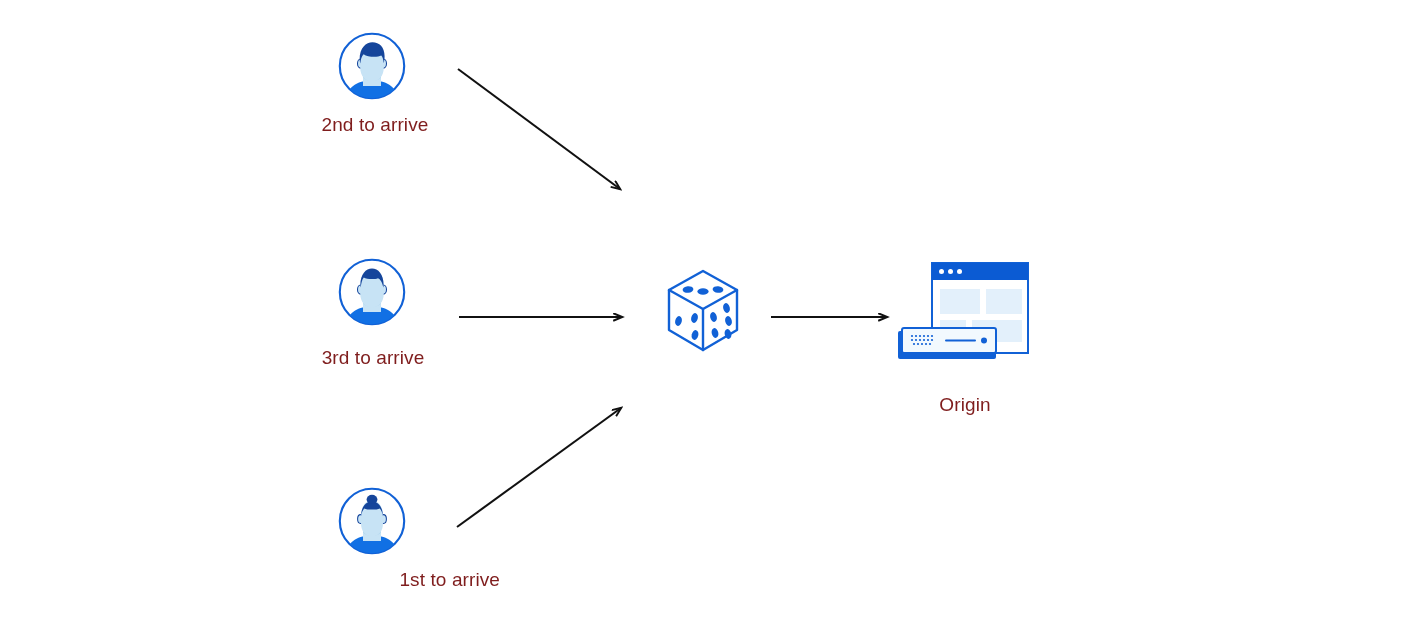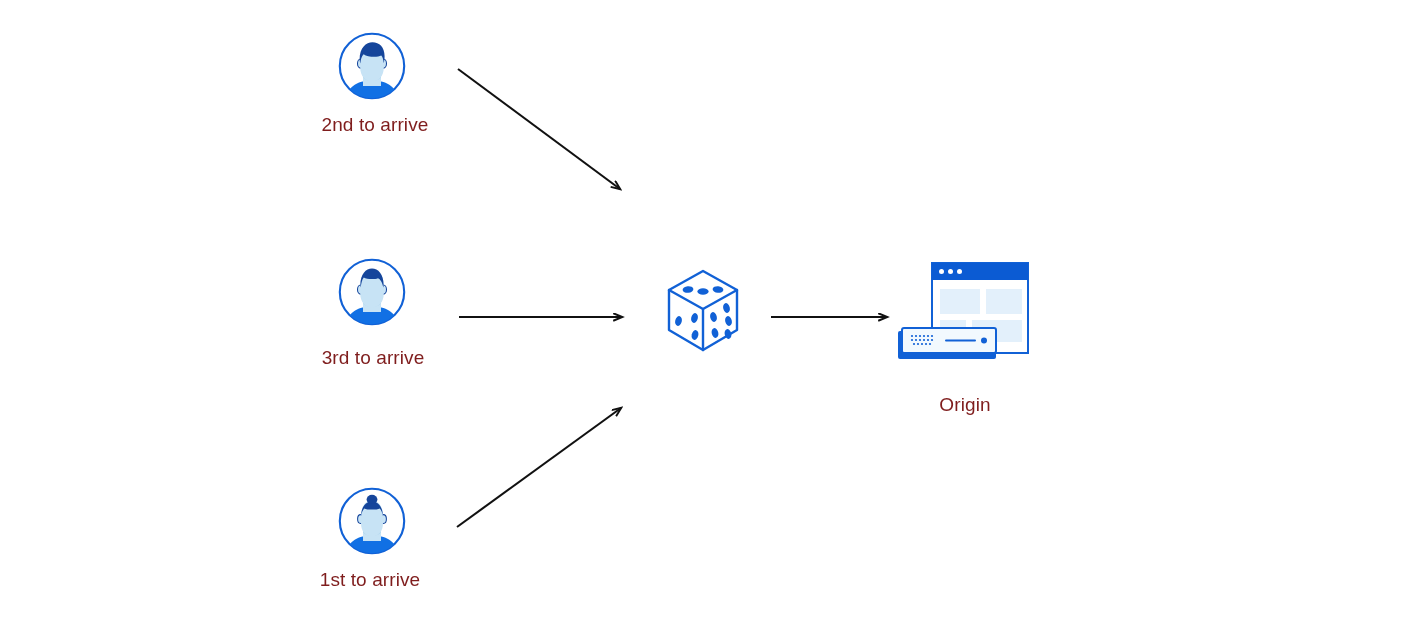--- a/index.html
+++ b/index.html
@@ -133,21 +133,21 @@
           <path d="M27,44 L45,44 L45,56 L27,56 Z" fill="#c7e3f5"></path>
           <path d="M27,47.5 C31,52 41,52 45,47.5 L45,44 L27,44 Z" fill="#b0d7ef"></path>
           <ellipse cx="24.6" cy="34" rx="3.0" ry="4.4" fill="#c7e3f5" stroke="#15459b" stroke-width="1.05"></ellipse>
           <ellipse cx="47.4" cy="34" rx="3.0" ry="4.4" fill="#c7e3f5" stroke="#15459b" stroke-width="1.05"></ellipse>
           <path d="M25,31 C25,20 31,15 36,15 C41,15 47,20 47,31 L47,38 C47,46.4 42.4,51.4 36,51.4 C29.6,51.4 25,46.4 25,38 Z" fill="#c7e3f5"></path>
           <path d="M25.2,31.5 C25,22 29.6,16.4 36,16.4 C42.4,16.4 47,22 46.8,31.5 C46.4,27.4 45.2,24.6 43.6,23.4 C41.2,25 30.8,25 28.4,23.4 C26.8,24.6 25.6,27.4 25.2,31.5 Z" fill="#15459b"></path>
           <ellipse cx="36" cy="14.4" rx="5.4" ry="4.6" fill="#15459b"></ellipse>
         </g>
       </svg>
     </div>
-    <div class="node-label" style="left:240px;top:569px;">1st to arrive</div>
+    <div class="node-label" style="left:240px;top:569px;text-align:right;">1st to arrive</div>
   </div>
 
   <div class="node" style="left:0;top:0;">
     <div class="dice-wrap" style="left:658px;top:264px;">
       <svg viewBox="0 0 90 100" width="90" height="100" xmlns="http://www.w3.org/2000/svg">
         <g fill="none" stroke="#1161d6" stroke-width="2.4" stroke-linejoin="round" stroke-linecap="round">
           <path d="M45,7 L79,26 L79,66 L45,86 L11,66 L11,26 Z"></path>
           <path d="M11,26 L45,45 L79,26"></path>
           <path d="M45,45 L45,86"></path>
         </g>

